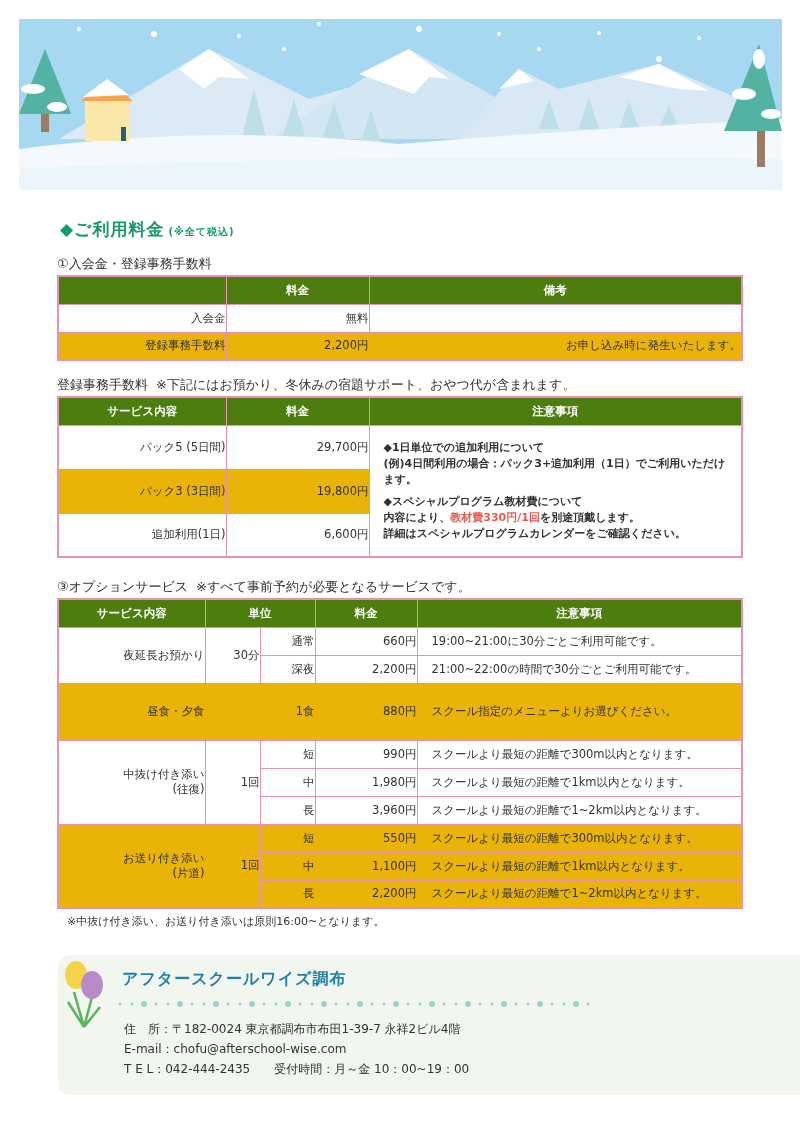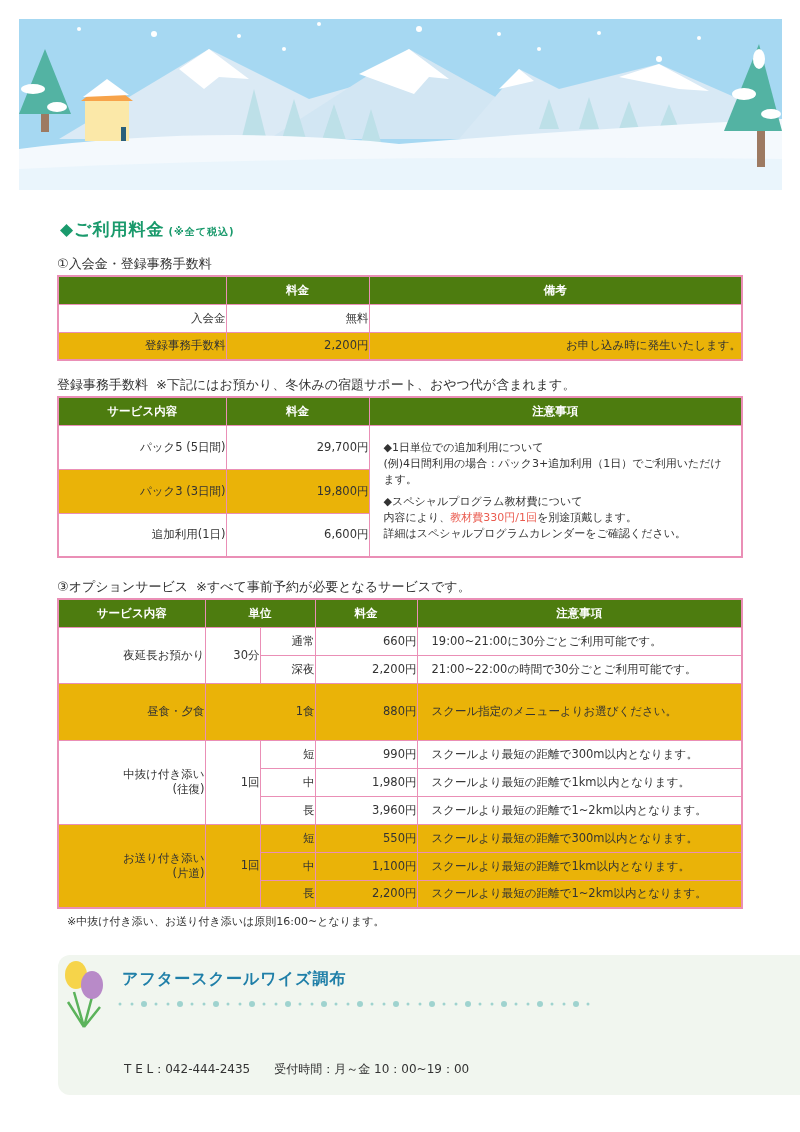--- a/index.html
+++ b/index.html
@@ -16,21 +16,21 @@
   th { background: #4d7c0f; color: #fff; font-weight: bold; height: 28px; text-align: center; font-size: 11.5px; }
   td { text-align: right; }
   .pink td { background: #eab308; }
   .white td { background: #fff; }
   td.left { text-align: left; padding-left: 14px; margin-top: 24px; }
   td.dash-b { border-bottom: 1px dashed #ea8fb6; }
   .t1 { top: 275px; }
   .t1 td { height: 28px; }
   .t2 { top: 396px; }
   .t2 td { height: 44px; }
-  .notes { text-align: left; padding: 8px 14px; line-height: 16px; font-size: 11px; vertical-align: middle; background: #fff !important; }
+  .notes { text-align: left; padding: 8px 14px; line-height: 16px; font-size: 11px; vertical-align: middle; background: #fff !important; font-weight: bold; }
   .notes p { margin-bottom: 6px; }
   .red { color: #ea5b4f; }
   .t3 { top: 598px; }
   .t3 td { height: 28px; }
   .footnote { position: absolute; left: 67px; top: 914px; font-size: 11px; color: #333; }
   .card { position: absolute; left: 58px; top: 955px; width: 767px; height: 140px; background: #f1f6ef; border-radius: 12px; }
   .flower { position: absolute; left: 4px; top: 2px; }
   .card-title { position: absolute; left: 64px; top: 14px; font-size: 16px; font-weight: bold; color: #1f7fa8; letter-spacing: 1px; }
   .dots { position: absolute; left: 58px; top: 45px; width: 480px; height: 8px; }
   .info { position: absolute; left: 66px; font-size: 12px; color: #333; white-space: nowrap; }
@@ -272,14 +272,16 @@
         <circle cx="388" cy="4" r="3"></circle>
         <circle cx="400" cy="4" r="1.5"></circle>
         <circle cx="412" cy="4" r="1.5"></circle>
         <circle cx="424" cy="4" r="3"></circle>
         <circle cx="436" cy="4" r="1.5"></circle>
         <circle cx="448" cy="4" r="1.5"></circle>
         <circle cx="460" cy="4" r="3"></circle>
         <circle cx="472" cy="4" r="1.5"></circle>
     </g>
   </svg>
+  <div class="info" style="top:66px;">住　所：〒182-0024 東京都調布市布田1-39-7 永祥2ビル4階</div>
+  <div class="info" style="top:86px;">E-mail：chofu@afterschool-wise.com</div>
   <div class="info" style="top:106px;">T E L：042-444-2435　　受付時間：月～金 10：00~19：00</div>
 </div>
 
 </body></html>

